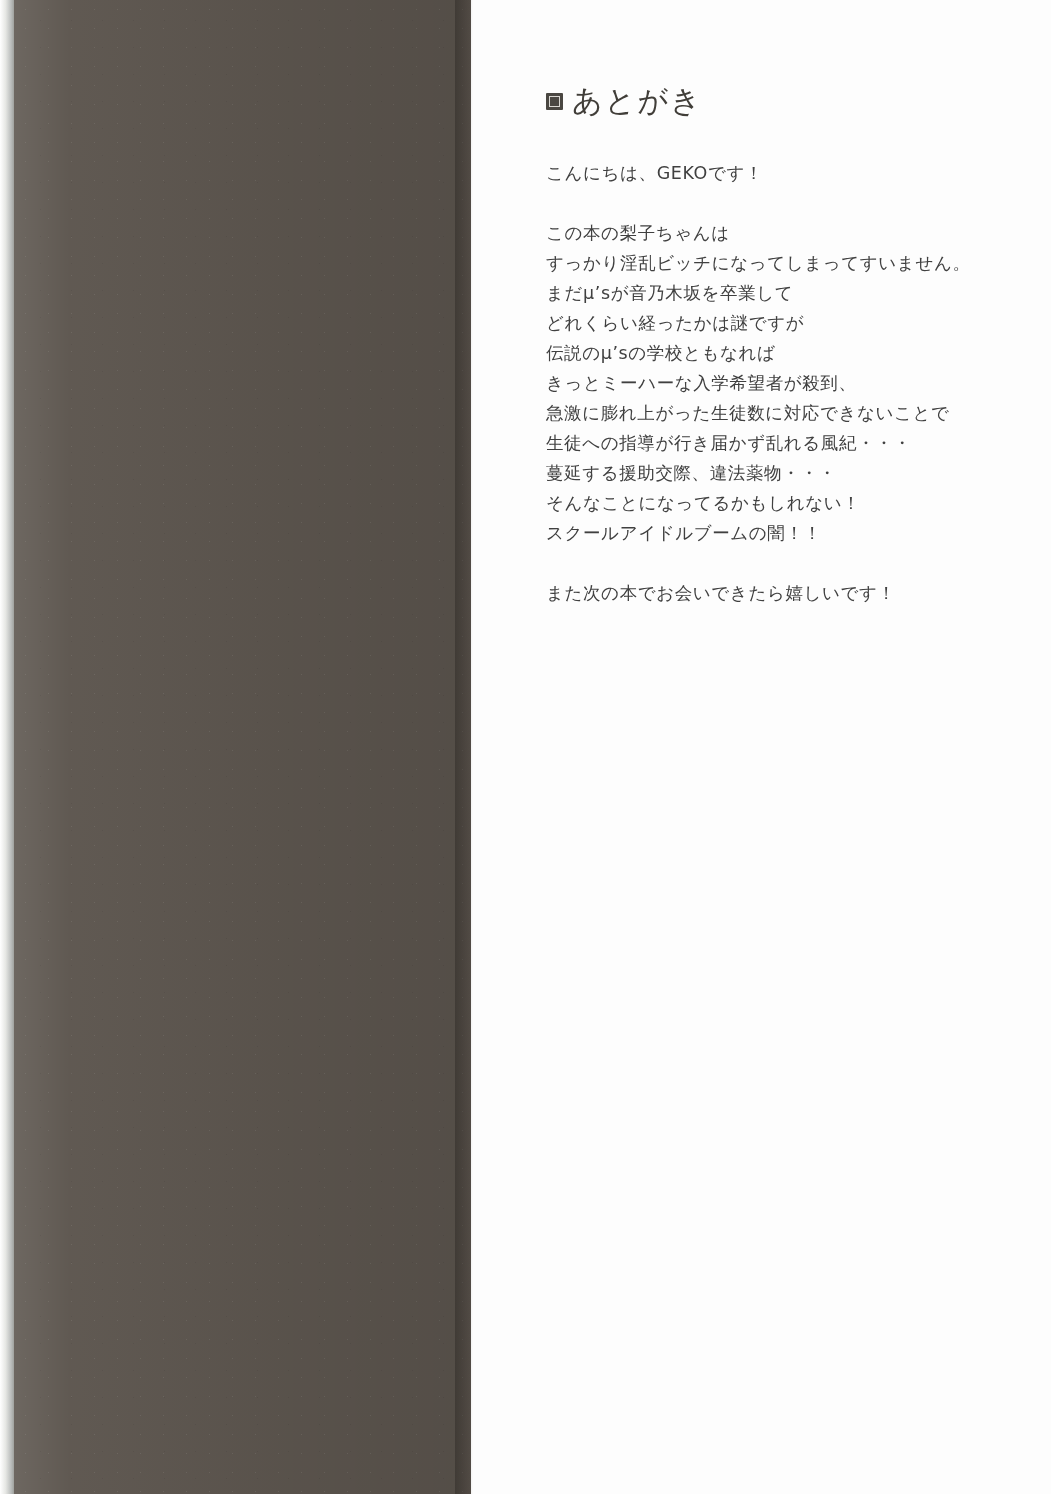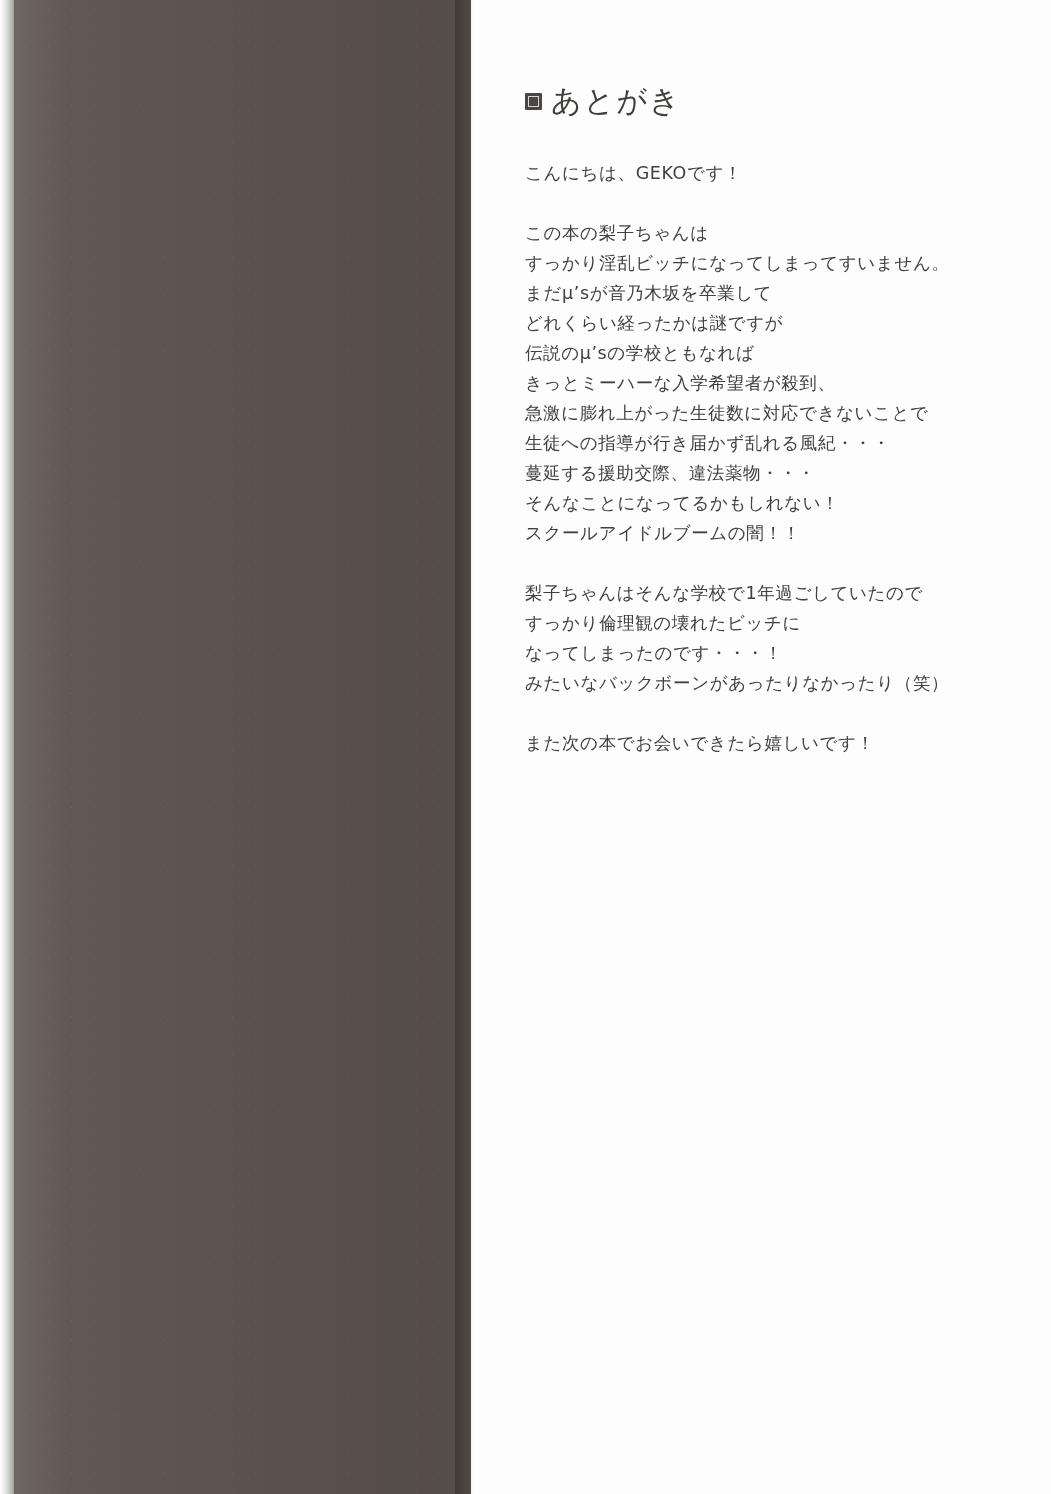--- a/index.html
+++ b/index.html
@@ -76,21 +76,21 @@
     font-size: 12px;
     letter-spacing: 0.5px;
     transform: rotate(-90deg);
     transform-origin: left bottom;
     font-family: "Liberation Serif", serif;
   }
 
   
   .afterword {
     position: absolute;
-    left: 525px;
+    left: 546px;
     top: 86px;
     width: 500px;
     color: #4a4742;
   }
   .aw-heading {
     display: flex;
     align-items: center;
     gap: 9px;
     margin-bottom: 42px;
   }
@@ -152,20 +152,16 @@
 すっかり淫乱ビッチになってしまってすいません。
 まだμ’sが音乃木坂を卒業して
 どれくらい経ったかは謎ですが
 伝説のμ’sの学校ともなれば
 きっとミーハーな入学希望者が殺到、
 急激に膨れ上がった生徒数に対応できないことで
 生徒への指導が行き届かず乱れる風紀・・・
 蔓延する援助交際、違法薬物・・・
 そんなことになってるかもしれない！
 スクールアイドルブームの闇！！</p>
-    <p class="aw-para">梨子ちゃんはそんな学校で1年過ごしていたので
-すっかり倫理観の壊れたビッチに
-なってしまったのです・・・！
-みたいなバックボーンがあったりなかったり（笑）</p>
     <p class="aw-para">また次の本でお会いできたら嬉しいです！</p>
 
   </div>
 </div>
 
 </body></html>

